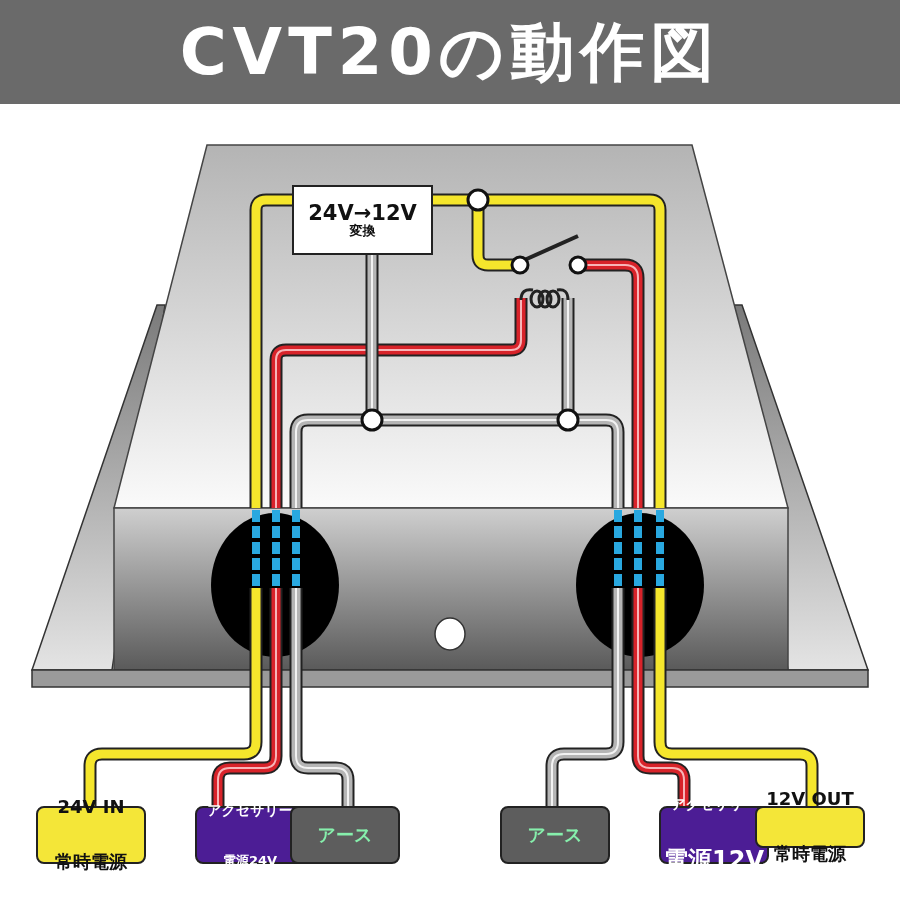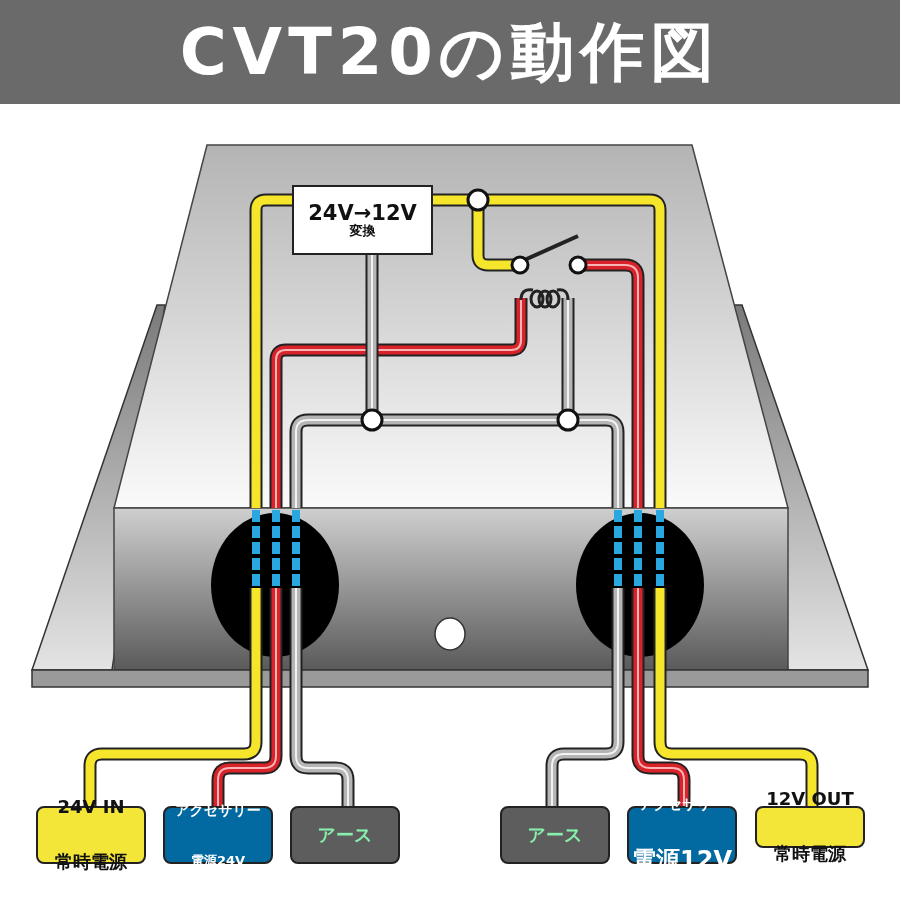--- a/index.html
+++ b/index.html
@@ -3,21 +3,21 @@
 <meta charset="utf-8">
 <style>
   html, body { margin:0; padding:0; background:#ffffff; }
   body { width:900px; height:900px; position:relative; overflow:hidden; font-family:"DejaVu Sans", sans-serif; }
   .header { position:absolute; left:0; top:0; width:900px; height:104px; background:#6a6a6a; display:flex; align-items:center; justify-content:center; }
   .header-title { color:#ffffff; font-family:"DejaVu Sans", sans-serif; font-weight:bold; font-size:64px; letter-spacing:6px; }
   svg.diagram { position:absolute; left:0; top:0; }
   .label { position:absolute; border:2px solid #222; border-radius:8px; display:flex; flex-direction:column; align-items:center; justify-content:center; font-weight:bold; line-height:1.05; text-align:center; box-sizing:border-box;gap:36px; }
   .label span { display:block; font-family:"DejaVu Sans", sans-serif; }
   .label.yellow { background:#f4e638; color:#111; }
-  .label.red { background:#0369a1; color:#fff; }
+  .label.red { background:#4c1d95; color:#fff;margin-left:32px; }
   .label.gray { background:#5d5d5d; color:#86efac; }
   .conv-box { position:absolute; left:292px; top:165px; width:141px; height:70px; background:#fff; border:2px solid #222; box-sizing:border-box; display:flex; flex-direction:column; align-items:center; justify-content:center; font-weight:bold; color:#111; line-height:1.05;margin-top:20px; }
   .conv-box span { display:block; font-family:"DejaVu Sans", sans-serif; }
 </style>
 </head>
 <body>
 
 <div class="header">
   <div class="header-title">CVT20の動作図</div>
 </div>

